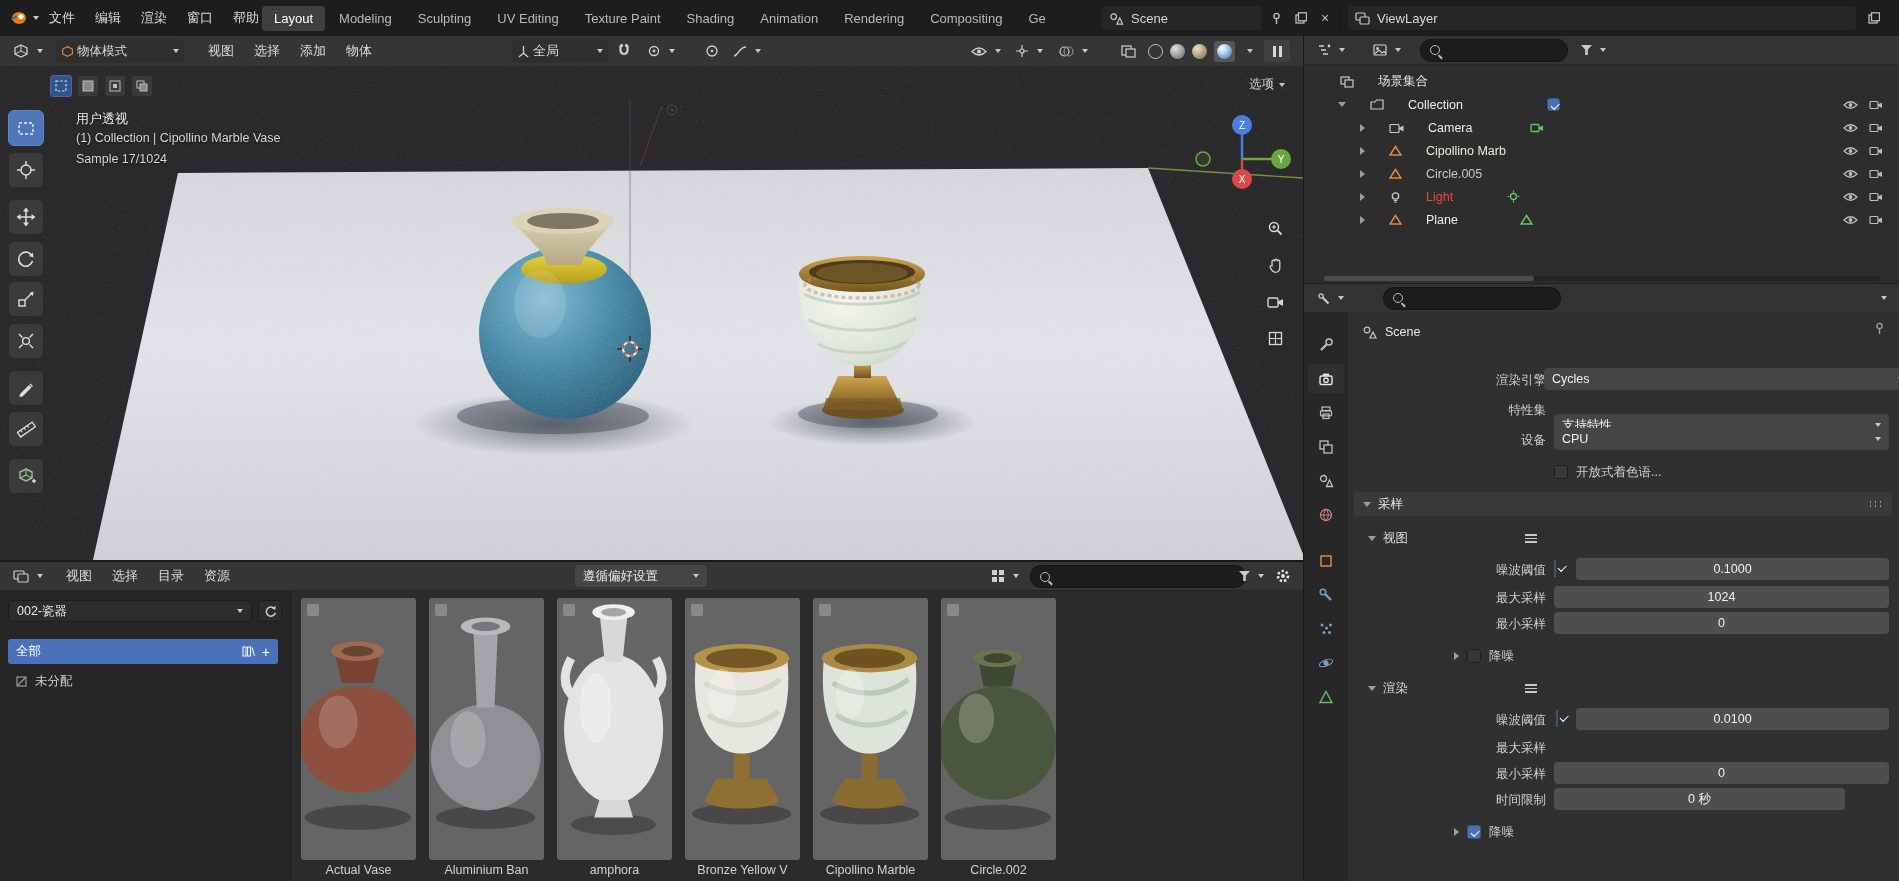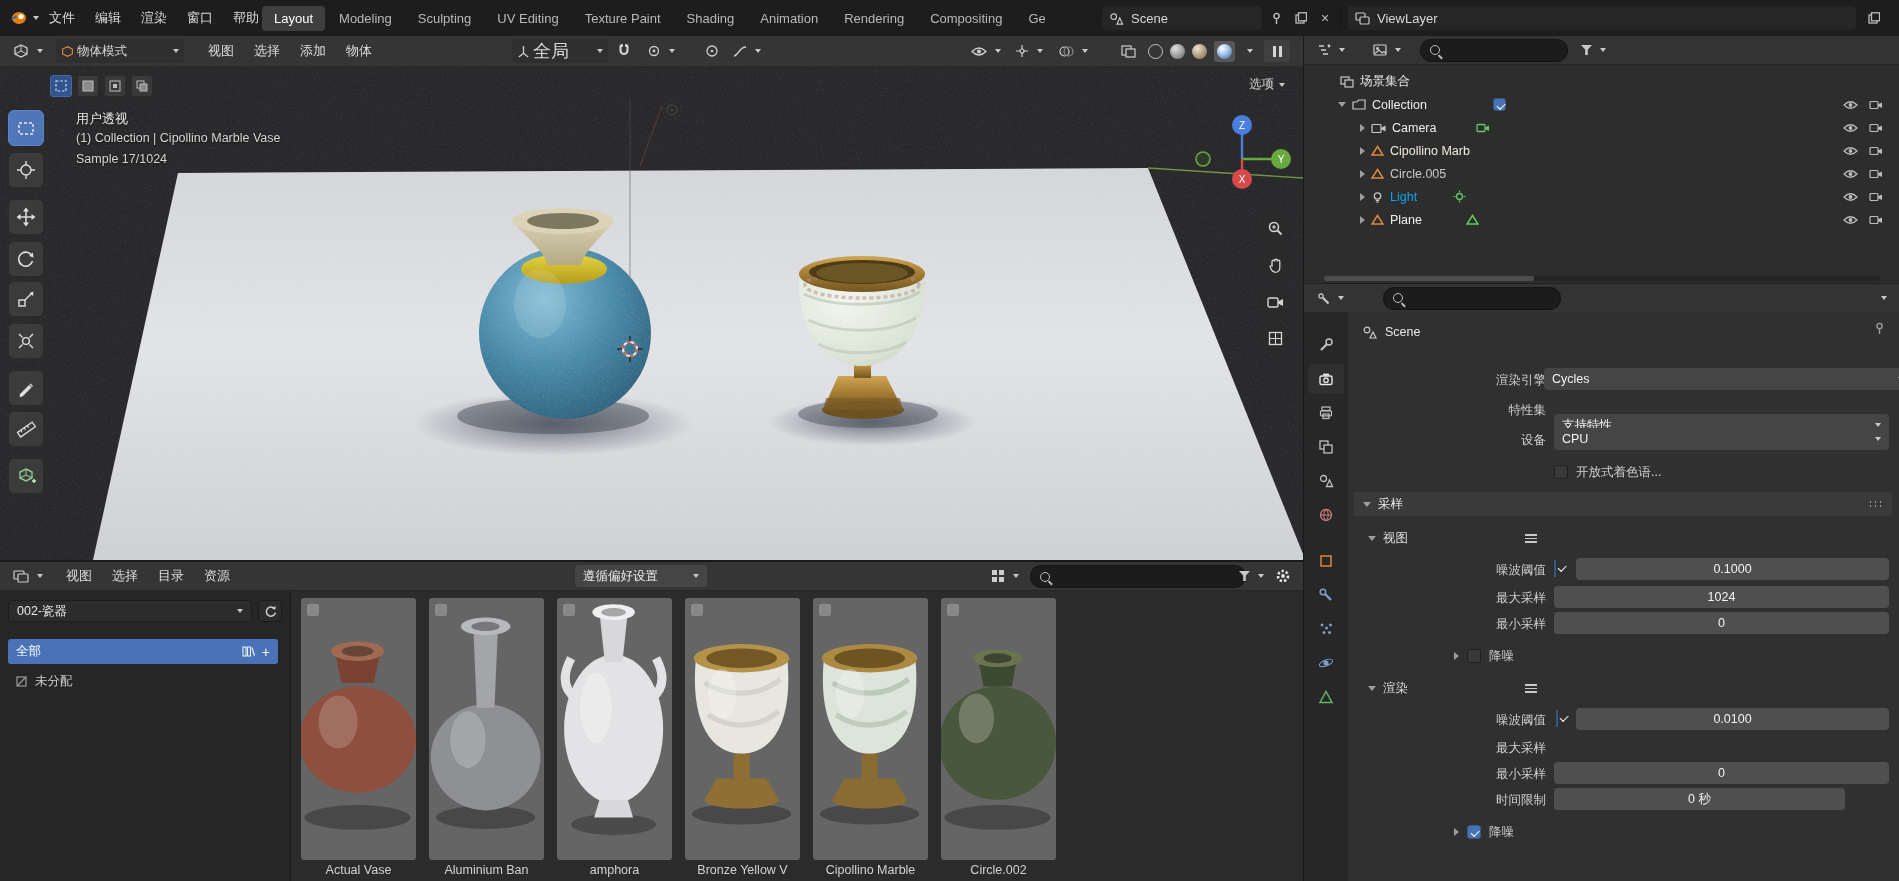--- a/index.html
+++ b/index.html
@@ -53,21 +53,21 @@
   #assets-grid{position:absolute;left:290px;top:29px;width:1013px;height:292px;background:#2b2b2b;border-left:1px solid #1e1e1e;}
   .cat-row{position:absolute;left:8px;width:270px;height:25px;border-radius:3px;display:flex;align-items:center;gap:8px;padding:0 8px;box-sizing:border-box;font-size:12.5px;color:#cfcfcf;}
   .cat-row.sel{background:#4a72b8;color:#fff;}
   .tile{position:absolute;top:7px;width:115px;}
   .thumb{width:115px;height:262px;background:#656565;border-radius:3px;position:relative;overflow:hidden;}
   .thumb-badge{position:absolute;left:6px;top:6px;width:12px;height:12px;border-radius:2px;background:rgba(205,205,205,.35);}
   .tile-label{width:115px;text-align:center;font-size:12.5px;color:#d2d2d2;margin-top:3px;white-space:nowrap;overflow:hidden;}
   
   #outliner{left:1303px;top:36px;width:596px;height:248px;background:#2d2d2d;border-left:1px solid #191919;border-bottom:1px solid #202020;box-sizing:border-box;}
   #outliner-header{position:absolute;left:0;top:0;width:100%;height:28px;background:#333333;border-bottom:1px solid #272727;}
-  .olrow{position:absolute;height:23px;display:flex;align-items:center;font-size:12.5px;color:#c9c9c9;gap:6px;}
+  .olrow{position:absolute;height:23px;display:flex;align-items:center;font-size:12.5px;color:#c9c9c9;gap:24px;}
   .ol-eye{position:absolute;width:20px;height:23px;display:flex;align-items:center;justify-content:center;}
   
   #props{left:1303px;top:284px;width:596px;height:597px;background:#303030;border-left:1px solid #191919;box-sizing:border-box;}
   #props-header{position:absolute;left:0;top:0;width:100%;height:28px;background:#333333;border-bottom:1px solid #272727;}
   #props-tabs{position:absolute;left:0;top:28px;width:44px;height:569px;background:#272727;}
   .ptab{position:absolute;left:4px;width:36px;height:30px;border-radius:5px 0 0 5px;display:flex;align-items:center;justify-content:center;}
   .ptab.active{background:#303030;}
   .plabel{position:absolute;width:182px;left:60px;text-align:right;color:#cfcfcf;font-size:12.5px;}
   .pfield{position:absolute;background:#4f4f4f;border-radius:4px;height:22px;color:#f2f2f2;font-size:12.5px;display:flex;align-items:center;justify-content:center;box-sizing:border-box;}
   .pfield.dd{justify-content:flex-start;padding:0 8px;background:#454545;}
@@ -159,21 +159,21 @@
   <div class="flex" style="margin-left:14px;height:100%">
     <div class="menu-item">视图</div>
     <div class="menu-item">选择</div>
     <div class="menu-item">添加</div>
     <div class="menu-item">物体</div>
   </div>
   <div class="hbtn abs" style="left:512px;background:#2f2f2f;width:86px">
     <svg width="13" height="13" viewBox="0 0 14 14">
       <path d="M7 1 V9 M7 9 L2 13 M7 9 L12 13" stroke="#cfcfcf" stroke-width="1.4" fill="none"></path>
     </svg>
-    <span style="font-size:18px">全局</span>
+    <span style="font-size:13px">全局</span>
     <span class="caret" style="margin-left:auto"></span>
   </div>
   <div class="hbtn abs" style="left:612px">
     <svg width="14" height="14" viewBox="0 0 14 14">
       <path d="M3.5 1.5 v5 a3.5 3.5 0 0 0 7 0 v-5" fill="none" stroke="#cfcfcf" stroke-width="2.2"></path>
       <path d="M3.5 1.5 h2.4 M8.1 1.5 h2.4" stroke="#e8e8e8" stroke-width="2.4"></path>
     </svg>
   </div>
   <div class="hbtn abs" style="left:642px">
     <svg width="14" height="14" viewBox="0 0 14 14">
@@ -758,21 +758,21 @@
         <path d="M9 5.5 L13 3.5 V9 L9 7 Z" fill="#bdbdbd"></path>
       </svg>
     </div>
 
   <div class="olrow" style="left:56px;top:149px">
     <span class="discr"></span>
     <svg width="13" height="12">
         <circle cx="6.5" cy="5" r="3.2" fill="none" stroke="#c9c9c9" stroke-width="1.3"></circle>
         <path d="M4.8 9.5 h3.4 M5.4 11.2 h2.2" stroke="#c9c9c9" stroke-width="1.2"></path>
       </svg>
-    <span style="color:#0ea5e9">Light</span>
+    <span style="color:#ef4444">Light</span>
     <svg width="13" height="13" style="margin-left:30px">
         <circle cx="6.5" cy="6.5" r="3" fill="none" stroke="#63c763" stroke-width="1.3"></circle>
         <path d="M6.5 0.5 V2.5 M6.5 10.5 V12.5 M0.5 6.5 H2.5 M10.5 6.5 H12.5" stroke="#63c763" stroke-width="1.2"></path>
       </svg>
   </div>
   <div class="ol-eye" style="left:536px;top:149px">
       <svg width="15" height="10">
         <path d="M1 5 Q7.5 -1.5 14 5 Q7.5 11.5 1 5 Z" fill="none" stroke="#bdbdbd" stroke-width="1.2"></path>
         <circle cx="7.5" cy="5" r="1.9" fill="#bdbdbd"></circle>
       </svg>

